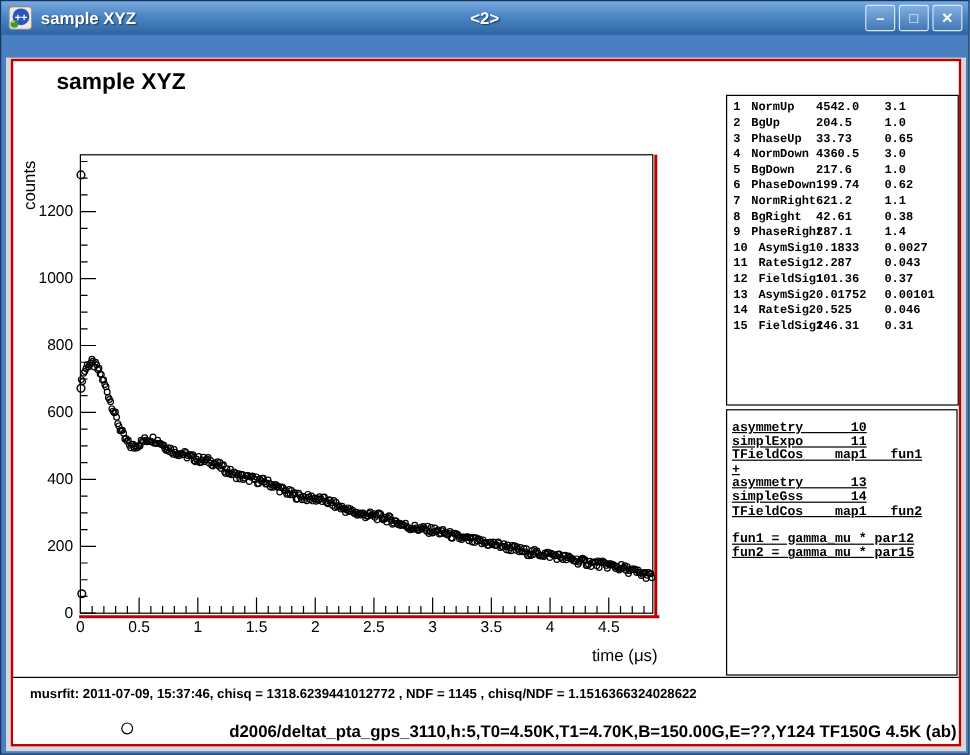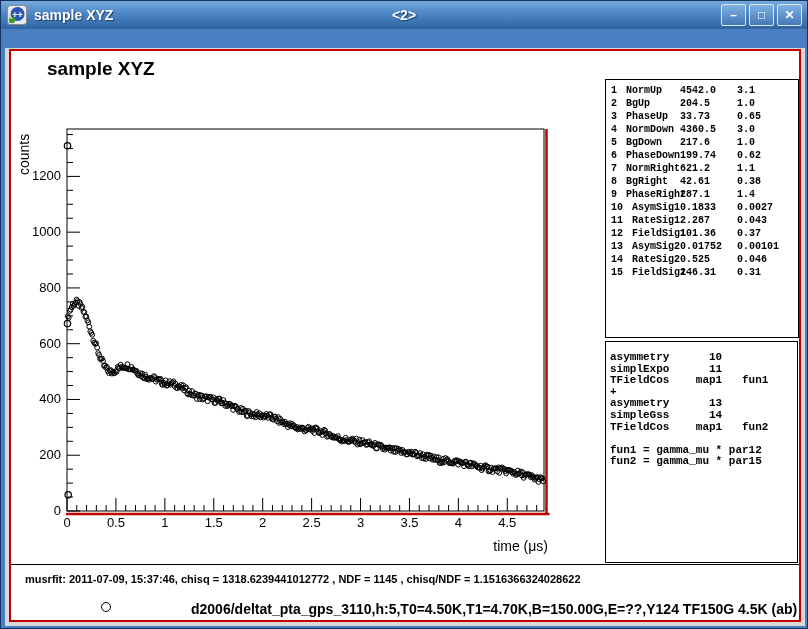--- a/index.html
+++ b/index.html
@@ -59,20 +59,21 @@
   }
   .param-row{position:relative;height:13px;line-height:13px;padding-left:5px;white-space:pre;}
   .param-name{margin-left:9px;}
   .param-value{position:absolute;left:74px;top:0;}
   .param-error{position:absolute;left:131px;top:0;}
   .theory-box{
     position:absolute;left:594px;top:290px;width:193px;height:222px;
     box-sizing:border-box;border:1px solid #000;background:#fff;
     font-family:"Liberation Mono",monospace;font-weight:bold;font-size:11px;
     padding:10px 0 0 4px;
+    text-decoration:underline;
   }
   .theory-line{white-space:pre;height:11.6px;line-height:11.6px;}
   
   .info-pad{position:absolute;left:0;top:514px;width:628px;height:55px;background:#fff;}
   .status-text{position:absolute;left:14px;top:8px;font-size:11px;font-weight:bold;color:#000;white-space:nowrap;}
   .legend-marker{
     position:absolute;left:90px;top:37px;width:8px;height:8px;
     border:1.5px solid #000;border-radius:50%;background:#fff;box-sizing:content-box;
   }
   .legend-text{

